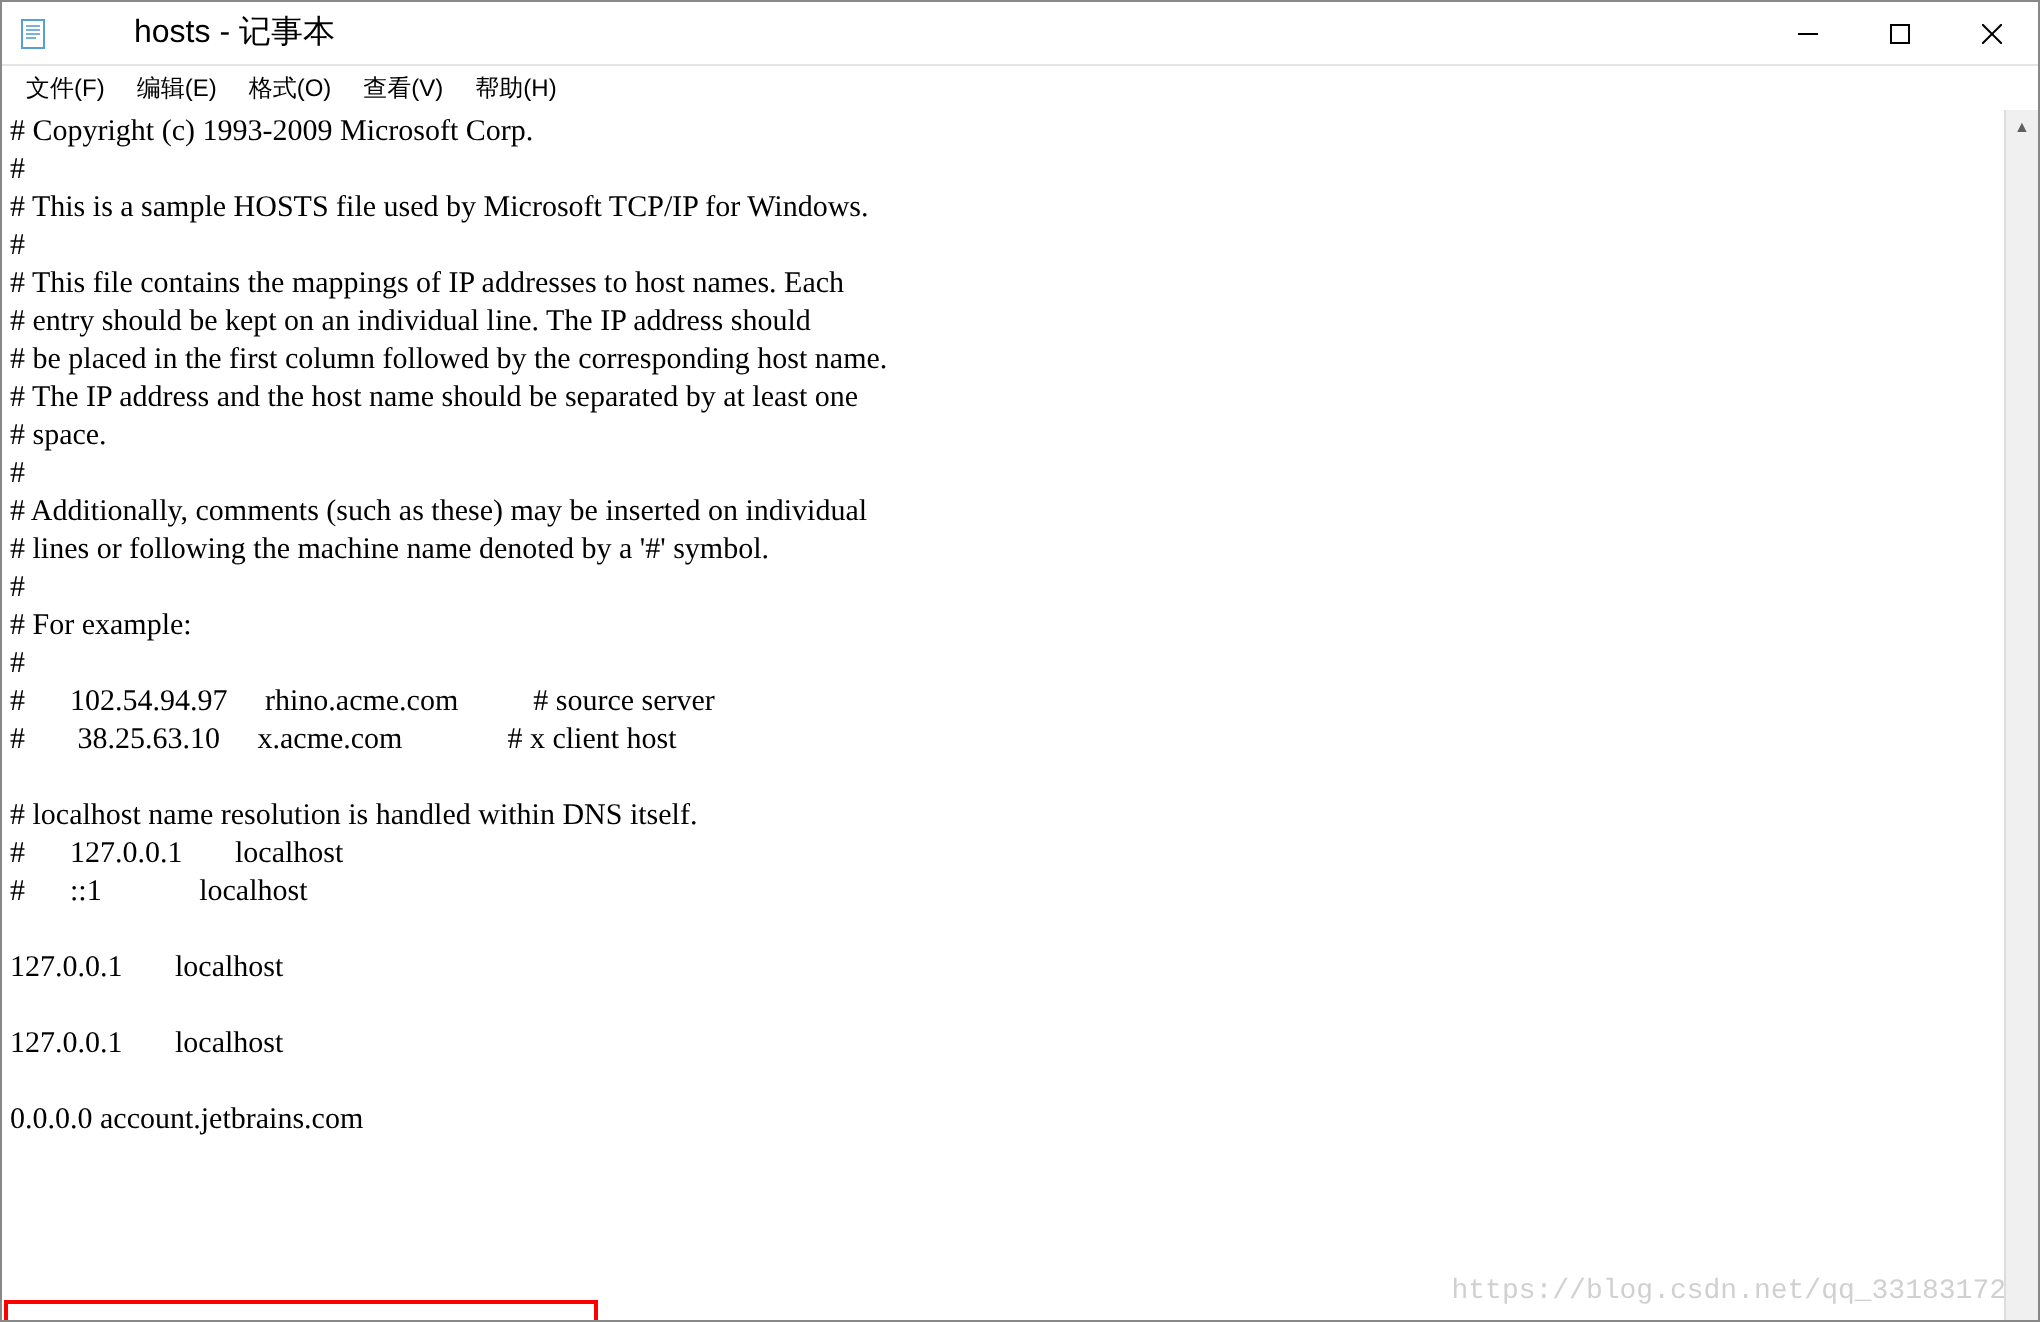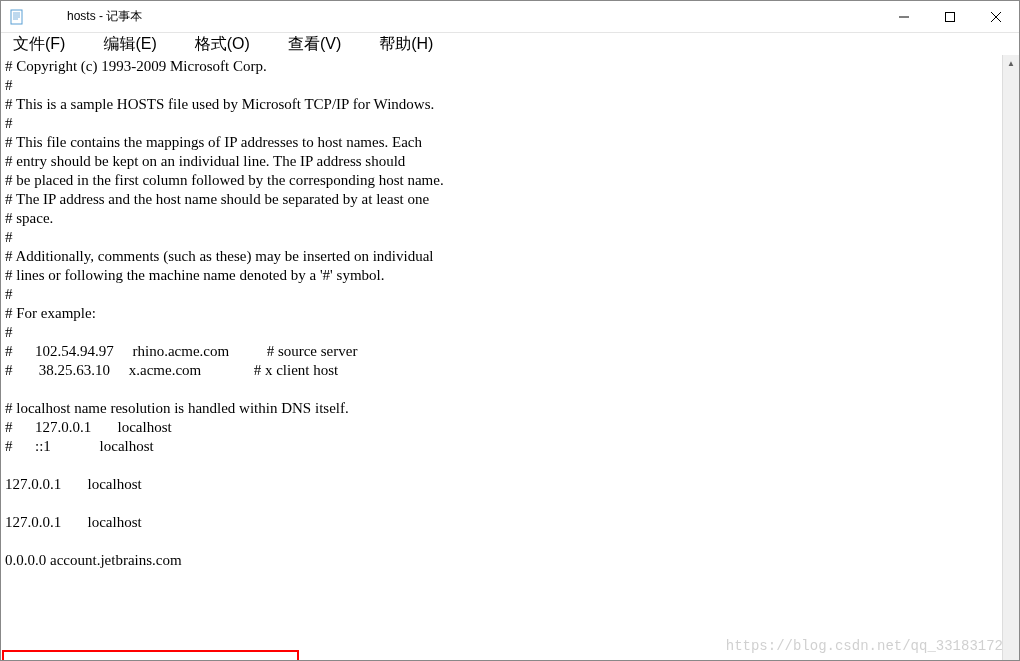--- a/index.html
+++ b/index.html
@@ -26,21 +26,21 @@
     }
     .titlebar-icon {
       width: 16px;
       height: 16px;
       margin-right: 6px;
       display: flex;
       align-items: center;
       justify-content: center;
     }
     .titlebar-title {
-      font-size: 12px;
+      font-size: 16px;
       color: #000;
       flex: 1;
       padding-left: 36px;
     }
     .window-controls {
       display: flex;
       height: 100%;
     }
     .win-btn {
       width: 46px;
@@ -51,22 +51,21 @@
       font-size: 10px;
       color: #000;
       cursor: pointer;
     }
     .menubar {
       height: 22px;
       background: #fff;
       display: flex;
       align-items: center;
       padding-left: 4px;
-      font-size: 16px;
-      gap: 22px;
+      font-size: 12px;
     }
     .menu-item {
       padding: 2px 8px;
       cursor: pointer;
     }
     .editor-container {
       position: relative;
       height: calc(100% - 54px);
       overflow: hidden;
     }

